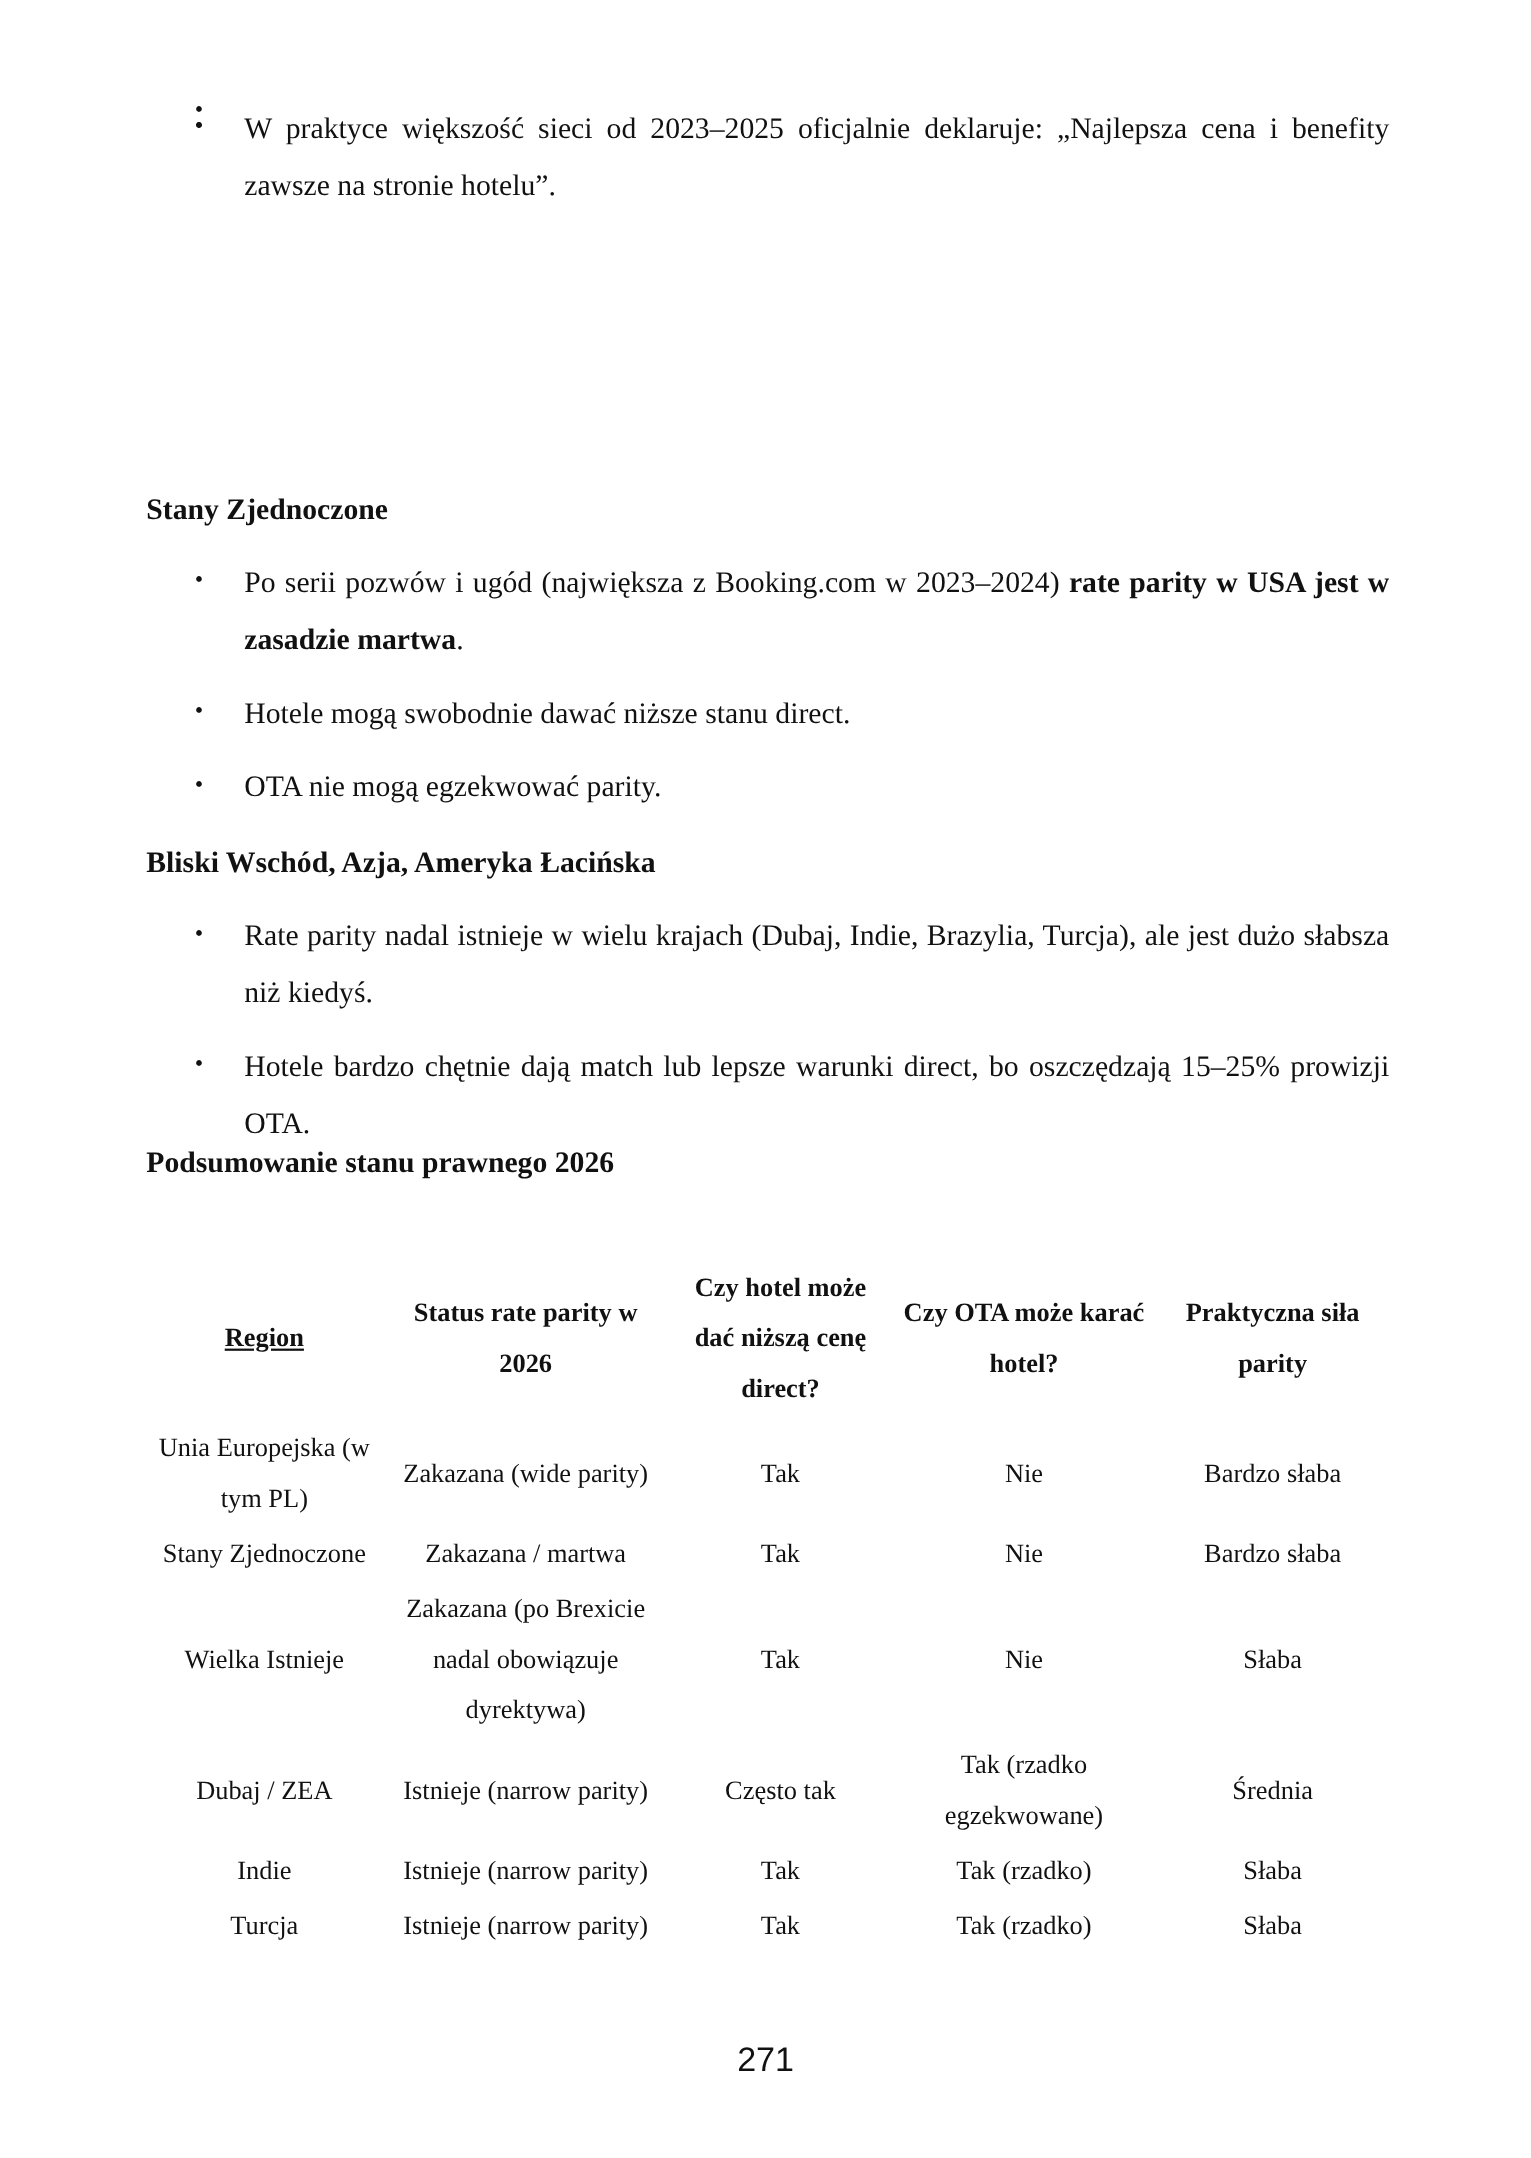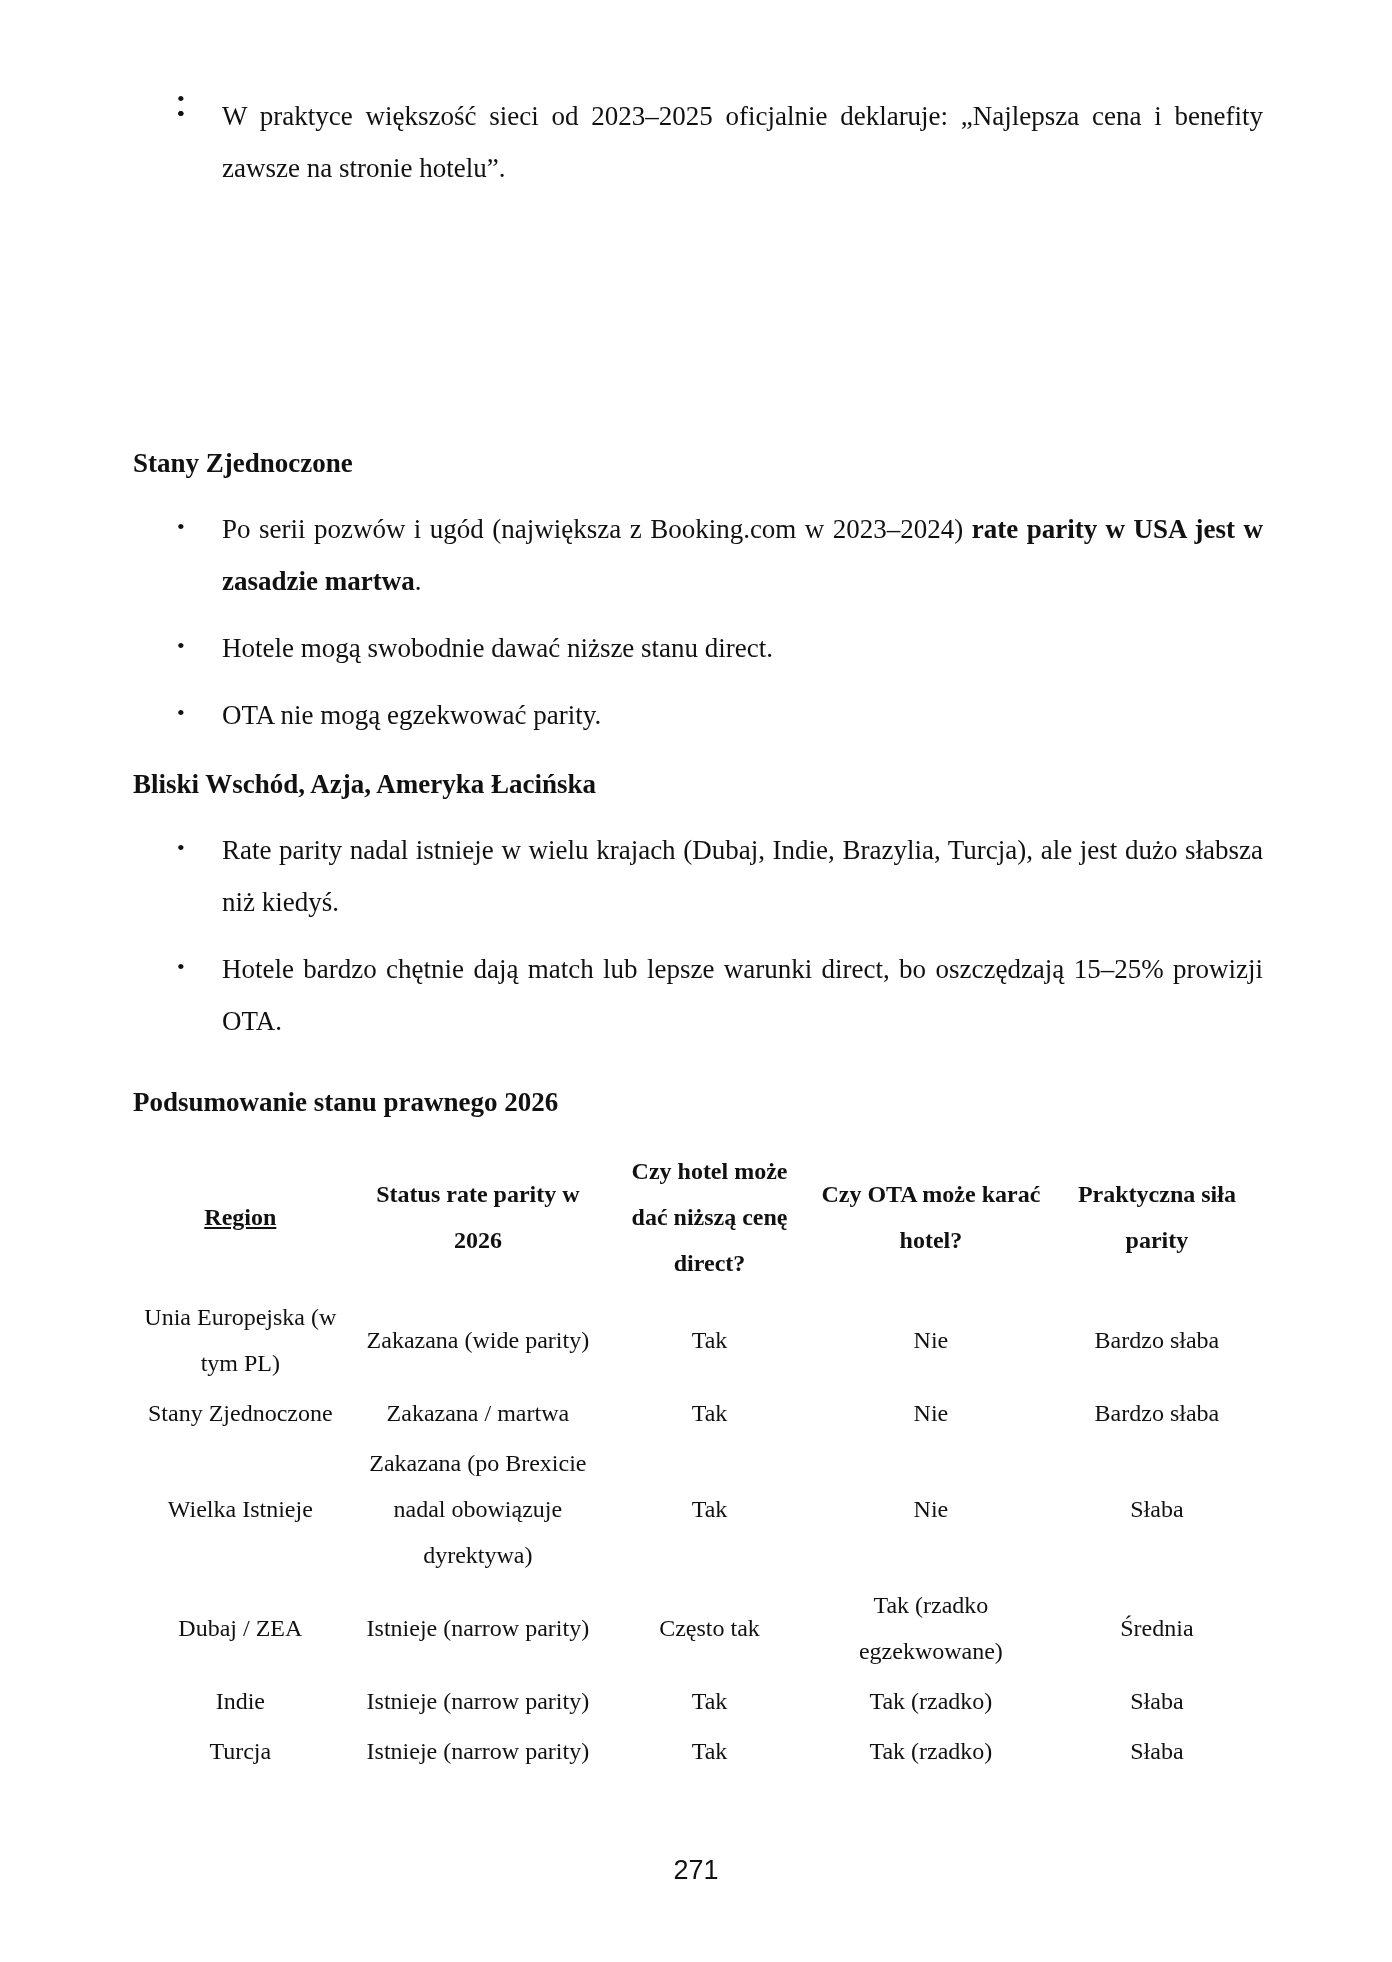--- a/index.html
+++ b/index.html
@@ -45,21 +45,21 @@
       font-weight: bold;
       line-height: 52px;
       margin: 0 0 14px 0;
       font-size: 27px;
     }
     #section-eu { position: absolute; top: 75px; left: 0; width: 1130px; }
     #heading-us { position: absolute; top: 437px; left: 0; }
     #section-us { position: absolute; top: 503px; left: 0; width: 1130px; }
     #heading-me { position: absolute; top: 758px; left: 0; }
     #section-me { position: absolute; top: 824px; left: 0; width: 1130px; }
-    #heading-summary { position: absolute; top: 1076px; left: 0; }
+    #heading-summary { position: absolute; top: 1030px; left: 0; }
 
     table.summary {
       position: absolute;
       top: 1148px;
       left: 0;
       width: 1130px;
       border-collapse: collapse;
       font-size: 24px;
     }
     table.summary th, table.summary td {
@@ -82,21 +82,21 @@
     .col-penalty { width: 238px; }
     .col-strength { width: 210px; }
 
     .page-number {
       position: absolute;
       top: 1855px;
       left: 0;
       width: 1392px;
       text-align: center;
       font-family: "Liberation Sans", "DejaVu Sans", sans-serif;
-      font-size: 27px;
+      font-size: 31px;
     }
   </style>
 </head>
 <body>
 
 <div class="page">
 
   <ul class="bullets" id="section-eu">
     <li>
       <span class="bullet">•</span>

